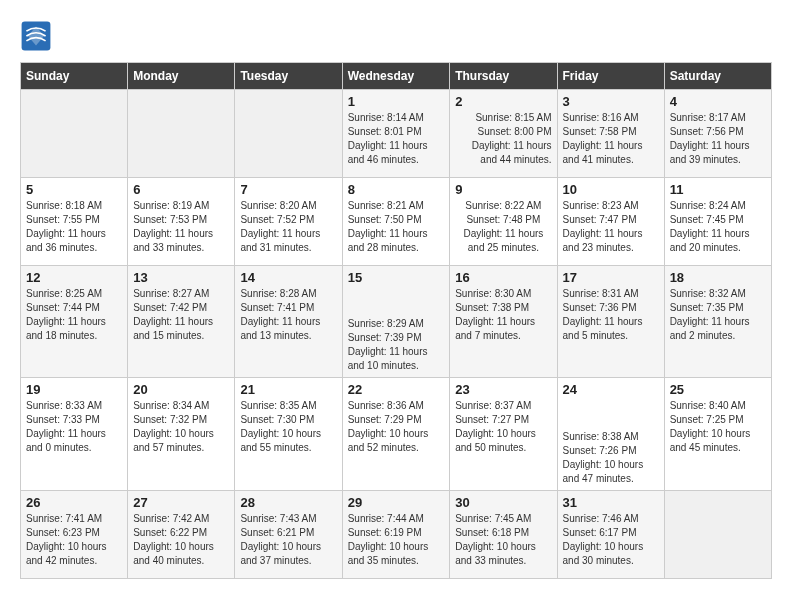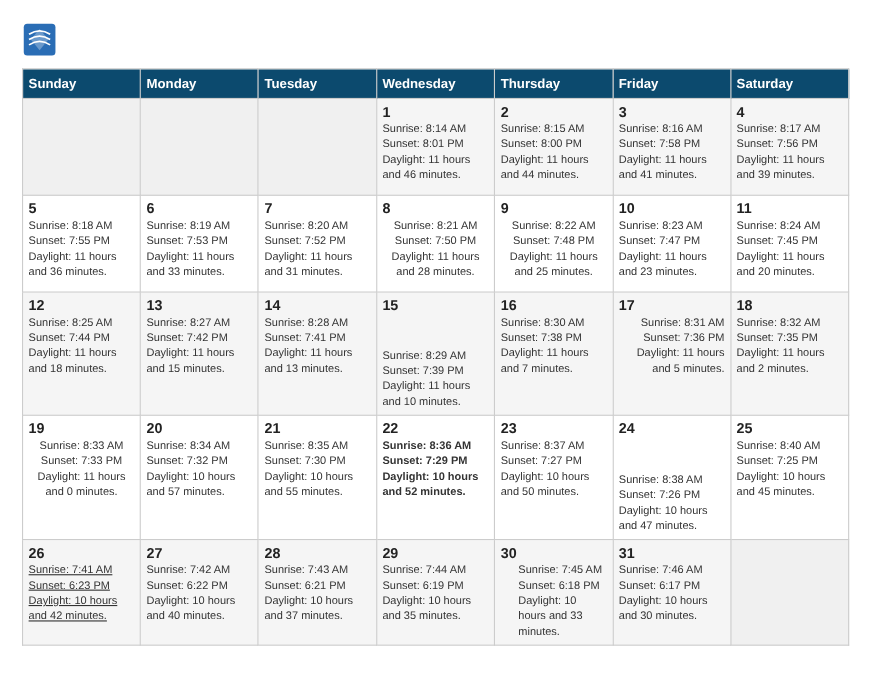--- a/index.html
+++ b/index.html
@@ -46,21 +46,21 @@
     .calendar-subtitle {
       font-size: 14px;
       color: #555;
     }
     table {
       width: 100%;
       border-collapse: collapse;
       font-size: 11px;
     }
     thead tr th {
-      background-color: #0c4a6e;
+      background-color: #404040;
       color: #fff;
       text-align: left;
       padding: 6px 5px;
       font-size: 12px;
       font-weight: bold;
       border: 1px solid #ccc;
     }
     tbody tr td {
       vertical-align: top;
       border: 1px solid #ccc;
@@ -131,21 +131,21 @@
         <td class="empty-cell"></td>
         <td class="empty-cell"></td>
         <td>
           <span class="day-number">1</span>
           <div class="day-info" style="white-space: pre-line;">Sunrise: 8:14 AM
 Sunset: 8:01 PM
 Daylight: 11 hours and 46 minutes.</div>
         </td>
         <td>
           <span class="day-number">2</span>
-          <div class="day-info" style="white-space: pre-line;">Sunrise: 8:15 AM
+          <div class="day-info" style="white-space: pre-line; text-align: right;">Sunrise: 8:15 AM
 Sunset: 8:00 PM
 Daylight: 11 hours and 44 minutes.</div>
         </td>
         <td>
           <span class="day-number">3</span>
           <div class="day-info" style="white-space: pre-line;">Sunrise: 8:16 AM
 Sunset: 7:58 PM
 Daylight: 11 hours and 41 minutes.</div>
         </td>
         <td>
@@ -169,21 +169,21 @@
 Daylight: 11 hours and 33 minutes.</div>
         </td>
         <td>
           <span class="day-number">7</span>
           <div class="day-info" style="white-space: pre-line;">Sunrise: 8:20 AM
 Sunset: 7:52 PM
 Daylight: 11 hours and 31 minutes.</div>
         </td>
         <td>
           <span class="day-number">8</span>
-          <div class="day-info" style="white-space: pre-line; text-align: center;">Sunrise: 8:21 AM
+          <div class="day-info" style="white-space: pre-line;">Sunrise: 8:21 AM
 Sunset: 7:50 PM
 Daylight: 11 hours and 28 minutes.</div>
         </td>
         <td>
           <span class="day-number">9</span>
           <div class="day-info" style="white-space: pre-line; text-align: center;">Sunrise: 8:22 AM
 Sunset: 7:48 PM
 Daylight: 11 hours and 25 minutes.</div>
         </td>
         <td>
@@ -225,53 +225,53 @@
 Daylight: 11 hours and 10 minutes.</div>
         </td>
         <td>
           <span class="day-number">16</span>
           <div class="day-info" style="white-space: pre-line;">Sunrise: 8:30 AM
 Sunset: 7:38 PM
 Daylight: 11 hours and 7 minutes.</div>
         </td>
         <td>
           <span class="day-number">17</span>
-          <div class="day-info" style="white-space: pre-line; text-align: right;">Sunrise: 8:31 AM
+          <div class="day-info" style="white-space: pre-line;">Sunrise: 8:31 AM
 Sunset: 7:36 PM
 Daylight: 11 hours and 5 minutes.</div>
         </td>
         <td>
           <span class="day-number">18</span>
           <div class="day-info" style="white-space: pre-line;">Sunrise: 8:32 AM
 Sunset: 7:35 PM
 Daylight: 11 hours and 2 minutes.</div>
         </td>
       </tr>
       <tr>
         <td>
           <span class="day-number">19</span>
-          <div class="day-info" style="white-space: pre-line; text-align: center;">Sunrise: 8:33 AM
+          <div class="day-info" style="white-space: pre-line;">Sunrise: 8:33 AM
 Sunset: 7:33 PM
 Daylight: 11 hours and 0 minutes.</div>
         </td>
         <td>
           <span class="day-number">20</span>
           <div class="day-info" style="white-space: pre-line;">Sunrise: 8:34 AM
 Sunset: 7:32 PM
 Daylight: 10 hours and 57 minutes.</div>
         </td>
         <td>
           <span class="day-number">21</span>
           <div class="day-info" style="white-space: pre-line;">Sunrise: 8:35 AM
 Sunset: 7:30 PM
 Daylight: 10 hours and 55 minutes.</div>
         </td>
         <td>
           <span class="day-number">22</span>
-          <div class="day-info" style="white-space: pre-line; font-weight: bold;">Sunrise: 8:36 AM
+          <div class="day-info" style="white-space: pre-line;">Sunrise: 8:36 AM
 Sunset: 7:29 PM
 Daylight: 10 hours and 52 minutes.</div>
         </td>
         <td>
           <span class="day-number">23</span>
           <div class="day-info" style="white-space: pre-line;">Sunrise: 8:37 AM
 Sunset: 7:27 PM
 Daylight: 10 hours and 50 minutes.</div>
         </td>
         <td>
@@ -283,21 +283,21 @@
         <td>
           <span class="day-number">25</span>
           <div class="day-info" style="white-space: pre-line;">Sunrise: 8:40 AM
 Sunset: 7:25 PM
 Daylight: 10 hours and 45 minutes.</div>
         </td>
       </tr>
       <tr>
         <td>
           <span class="day-number">26</span>
-          <div class="day-info" style="white-space: pre-line; text-decoration: underline;">Sunrise: 7:41 AM
+          <div class="day-info" style="white-space: pre-line;">Sunrise: 7:41 AM
 Sunset: 6:23 PM
 Daylight: 10 hours and 42 minutes.</div>
         </td>
         <td>
           <span class="day-number">27</span>
           <div class="day-info" style="white-space: pre-line;">Sunrise: 7:42 AM
 Sunset: 6:22 PM
 Daylight: 10 hours and 40 minutes.</div>
         </td>
         <td>
@@ -307,21 +307,21 @@
 Daylight: 10 hours and 37 minutes.</div>
         </td>
         <td>
           <span class="day-number">29</span>
           <div class="day-info" style="white-space: pre-line;">Sunrise: 7:44 AM
 Sunset: 6:19 PM
 Daylight: 10 hours and 35 minutes.</div>
         </td>
         <td>
           <span class="day-number">30</span>
-          <div class="day-info" style="white-space: pre-line; margin-left: 16px;">Sunrise: 7:45 AM
+          <div class="day-info" style="white-space: pre-line;">Sunrise: 7:45 AM
 Sunset: 6:18 PM
 Daylight: 10 hours and 33 minutes.</div>
         </td>
         <td>
           <span class="day-number">31</span>
           <div class="day-info" style="white-space: pre-line;">Sunrise: 7:46 AM
 Sunset: 6:17 PM
 Daylight: 10 hours and 30 minutes.</div>
         </td>
         <td class="empty-cell"></td>

